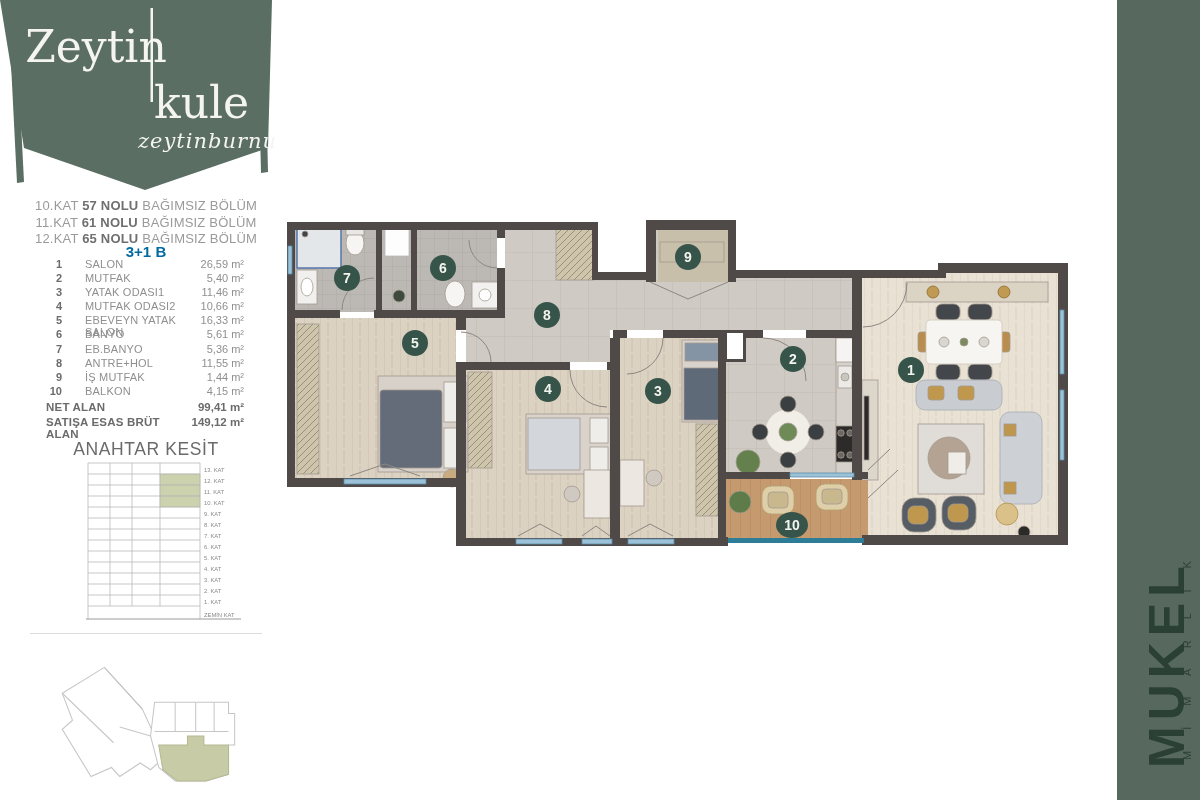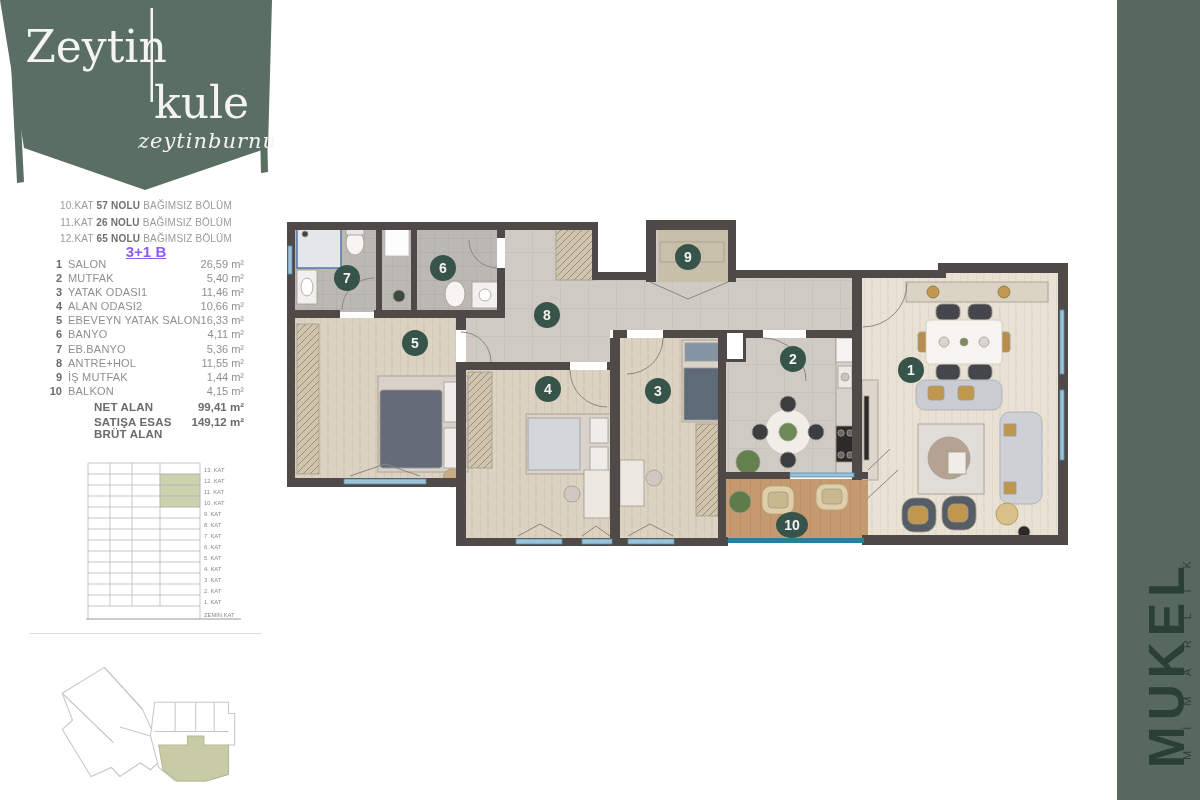--- a/index.html
+++ b/index.html
@@ -1,32 +1,32 @@
 <!DOCTYPE html>
 <html><head>
 <meta charset="utf-8">
 <style>
   html,body{margin:0;padding:0;background:#ffffff;}
   .page{position:relative;width:1200px;height:800px;background:#fff;overflow:hidden;
         font-family:"Liberation Sans",sans-serif;}
   .abs{position:absolute;}
   
-  .unit-info{left:30px;top:198px;width:232px;text-align:center;font-size:10px;
+  .unit-info{left:30px;top:198px;width:232px;text-align:center;font-size:13px;
              line-height:16.5px;color:#9a9a9a;letter-spacing:.2px;}
   .unit-info b{color:#6f6f6f;}
   .type-label{left:30px;top:243px;width:232px;text-align:center;font-size:15px;
-              font-weight:bold;color:#8b5cf6;text-decoration:underline;}
+              font-weight:bold;color:#0369a1;}
   .room-list{left:46px;top:258px;width:198px;}
   .room-row{display:flex;height:14.1px;font-size:11px;color:#8f8f8f;align-items:baseline;}
   .room-row .num{width:16px;text-align:right;font-weight:bold;color:#6b6b6b;}
-  .room-row .nm{flex:1;margin-left:6px;letter-spacing:.2px;}
+  .room-row .nm{flex:1;margin-left:23px;letter-spacing:.2px;}
   .room-row .ar{text-align:right;}
   .totals{left:46px;top:401px;width:198px;}
   .tot-row{display:flex;height:15px;font-size:11.5px;font-weight:bold;color:#6b6b6b;}
-  .tot-row .lbl{flex:1;letter-spacing:.2px;margin-left:48px;}
+  .tot-row .lbl{flex:1;letter-spacing:.2px;}
   .sec-title{left:30px;width:232px;text-align:center;font-size:17.5px;color:#6a6a6a;
              letter-spacing:.6px;}
   .divider{left:30px;top:633px;width:232px;border-top:1px solid #dcdcdc;height:0;}
   
   .mukel-bar{left:1117px;top:0;width:83px;height:800px;background:#57695e;}
   .mukel-name{left:1138px;top:768px;transform-origin:0 0;transform:rotate(-90deg);
               font-size:50px;letter-spacing:6px;color:#2b4034;font-weight:bold;white-space:nowrap;}
   .mukel-sub{left:1181px;top:760px;transform-origin:0 0;transform:rotate(-90deg);
              font-size:11px;letter-spacing:9px;color:#2b4034;white-space:nowrap;}
 </style>
@@ -40,21 +40,21 @@
     <polygon points="257,4 264,4 268,172 261,173" fill="#5b6e63"></polygon>
     <polygon points="0,0 272,0 268,148 145,190 24,148" fill="#5b6e63"></polygon>
     <text x="96" y="62" text-anchor="middle" font-family="DejaVu Serif, serif" font-size="44" fill="#f4f4f0">Zeytin</text>
     <rect x="150.5" y="8" width="2.5" height="94" fill="#f4f4f0"></rect>
     <text x="154" y="118" font-family="DejaVu Serif, serif" font-size="44" fill="#f4f4f0">kule</text>
     <text x="138" y="148" font-family="DejaVu Serif, serif" font-style="italic" font-size="21" letter-spacing="1" fill="#f4f4f0">zeytinburnu</text>
   </svg>
 
   <div class="abs unit-info" id="unit-lines">
       <div>10.KAT <b>57 NOLU</b> BAĞIMSIZ BÖLÜM</div>
-      <div>11.KAT <b>26 NOLU</b> BAĞIMSIZ BÖLÜM</div>
+      <div>11.KAT <b>61 NOLU</b> BAĞIMSIZ BÖLÜM</div>
       <div>12.KAT <b>65 NOLU</b> BAĞIMSIZ BÖLÜM</div>
     </div>
   <div class="abs type-label">3+1 B</div>
 
   <div class="abs room-list" id="room-list">
       <div class="room-row">
         <span class="num">1</span>
         <span class="nm">SALON</span>
         <span class="ar">26,59 m²</span>
       </div>
@@ -63,32 +63,32 @@
         <span class="nm">MUTFAK</span>
         <span class="ar">5,40 m²</span>
       </div>
       <div class="room-row">
         <span class="num">3</span>
         <span class="nm">YATAK ODASI1</span>
         <span class="ar">11,46 m²</span>
       </div>
       <div class="room-row">
         <span class="num">4</span>
-        <span class="nm">ALAN ODASI2</span>
+        <span class="nm">MUTFAK ODASI2</span>
         <span class="ar">10,66 m²</span>
       </div>
       <div class="room-row">
         <span class="num">5</span>
         <span class="nm">EBEVEYN YATAK SALON</span>
         <span class="ar">16,33 m²</span>
       </div>
       <div class="room-row">
         <span class="num">6</span>
         <span class="nm">BANYO</span>
-        <span class="ar">4,11 m²</span>
+        <span class="ar">5,61 m²</span>
       </div>
       <div class="room-row">
         <span class="num">7</span>
         <span class="nm">EB.BANYO</span>
         <span class="ar">5,36 m²</span>
       </div>
       <div class="room-row">
         <span class="num">8</span>
         <span class="nm">ANTRE+HOL</span>
         <span class="ar">11,55 m²</span>
@@ -109,20 +109,21 @@
     <div class="tot-row">
       <span class="lbl">NET ALAN</span>
       <span class="val">99,41 m²</span>
     </div>
     <div class="tot-row">
       <span class="lbl">SATIŞA ESAS BRÜT ALAN</span>
       <span class="val">149,12 m²</span>
     </div>
   </div>
 
+  <div class="abs sec-title" style="top:439px">ANAHTAR KESİT</div>
   <svg class="abs" style="left:86px;top:460px" width="162" height="172" id="kesit-svg">
       <rect x="74" y="14" width="40" height="11" fill="#ccd1ae" stroke="#b9bd99" stroke-width="0.5"></rect>
       <rect x="74" y="25" width="40" height="11" fill="#ccd1ae" stroke="#b9bd99" stroke-width="0.5"></rect>
       <rect x="74" y="36" width="40" height="11" fill="#ccd1ae" stroke="#b9bd99" stroke-width="0.5"></rect>
       <line x1="2" y1="3" x2="114" y2="3" stroke="#b9b9b9" stroke-width="0.8"></line>
       <line x1="2" y1="14" x2="114" y2="14" stroke="#b9b9b9" stroke-width="0.8"></line>
       <line x1="2" y1="25" x2="114" y2="25" stroke="#b9b9b9" stroke-width="0.8"></line>
       <line x1="2" y1="36" x2="114" y2="36" stroke="#b9b9b9" stroke-width="0.8"></line>
       <line x1="2" y1="47" x2="114" y2="47" stroke="#b9b9b9" stroke-width="0.8"></line>
       <line x1="2" y1="58" x2="114" y2="58" stroke="#b9b9b9" stroke-width="0.8"></line>

